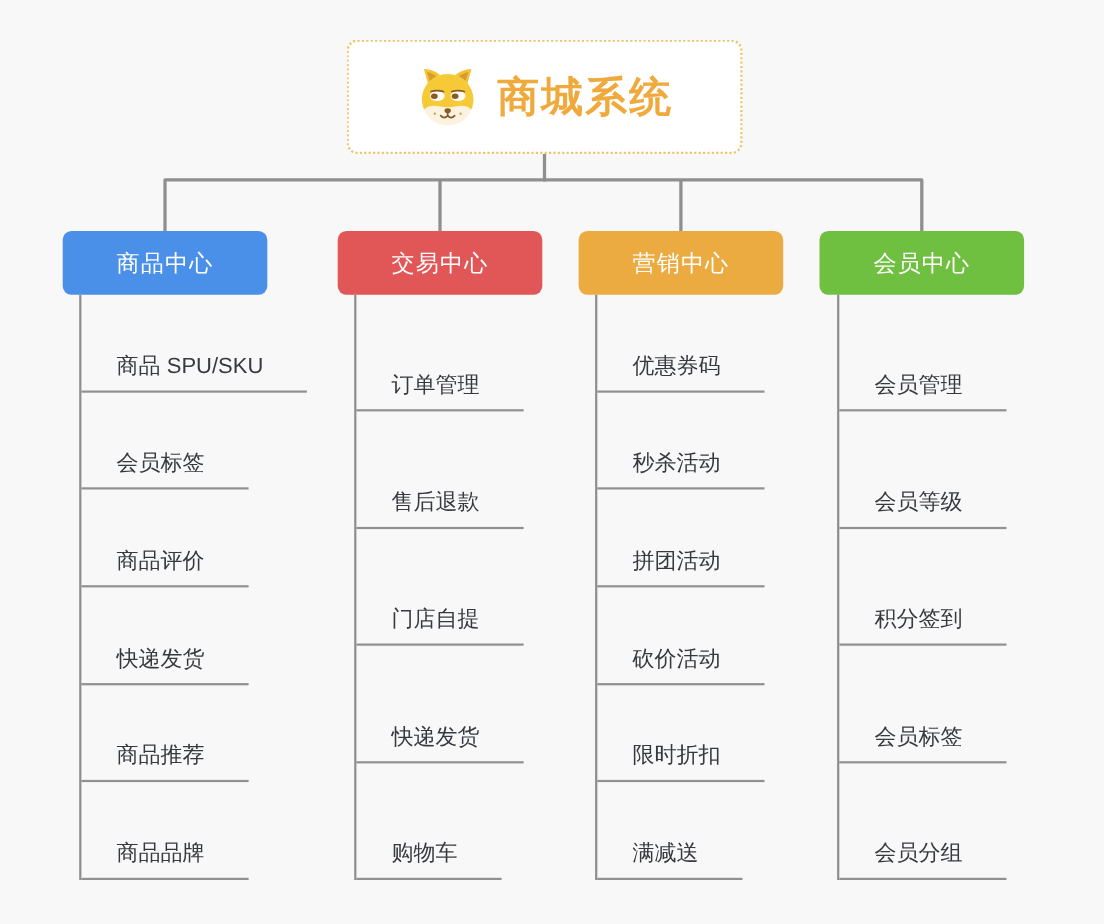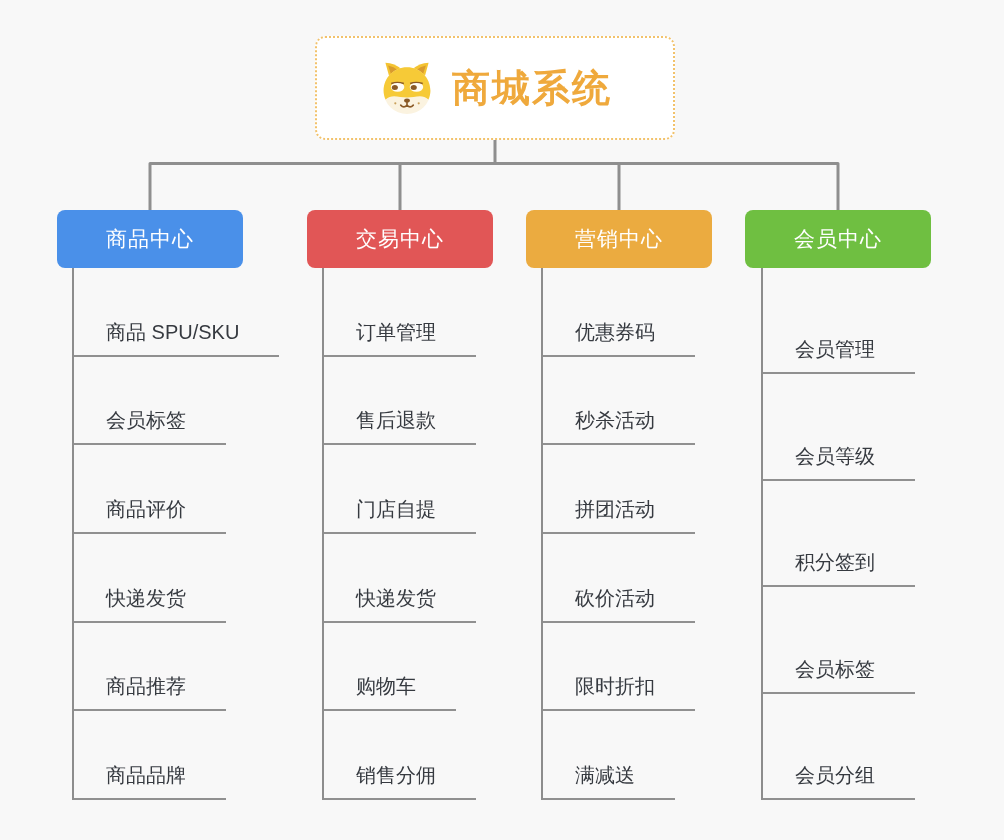--- a/index.html
+++ b/index.html
@@ -138,23 +138,20 @@
       </div>
     <div class="leaf-node">
         <span class="leaf-label">门店自提</span>
       </div>
     <div class="leaf-node">
         <span class="leaf-label">快递发货</span>
       </div>
     <div class="leaf-node">
         <span class="leaf-label">购物车</span>
       </div>
-    <div class="leaf-node">
-        <span class="leaf-label">销售分佣</span>
-      </div>
   </div>
 
   <div class="leaf-column col-3">
     <div class="leaf-node">
         <span class="leaf-label">优惠券码</span>
       </div>
     <div class="leaf-node">
         <span class="leaf-label">秒杀活动</span>
       </div>
     <div class="leaf-node">

